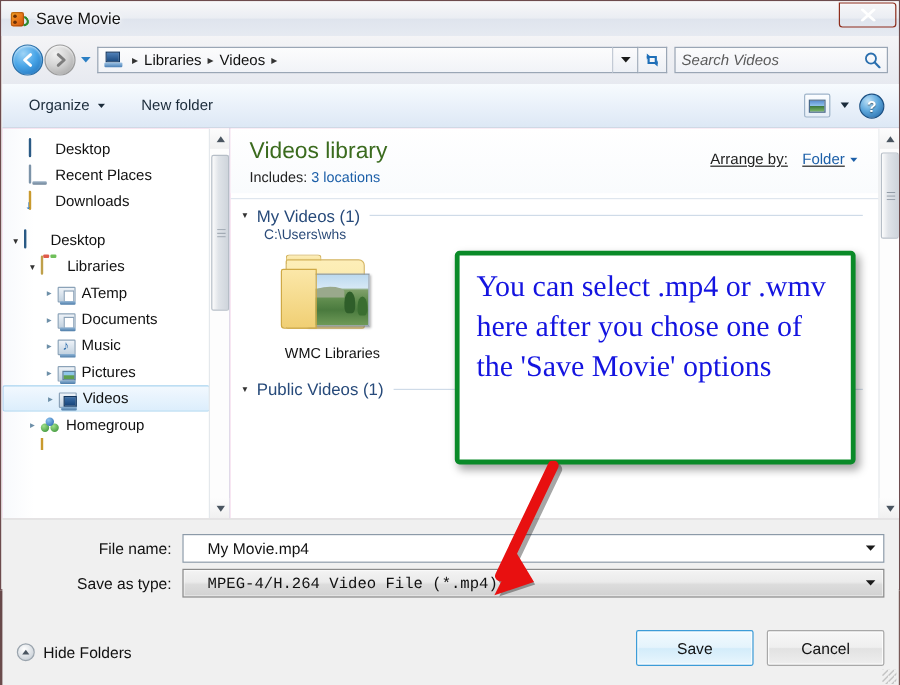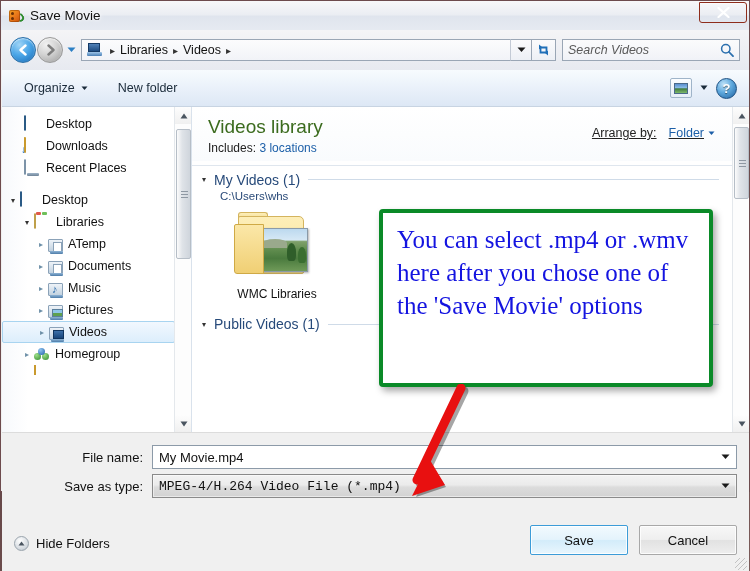--- a/index.html
+++ b/index.html
@@ -410,21 +410,21 @@
     position: absolute; left: 1px; top: 431px; width: 747px; height: 139px;
     background: #f0f0f0; border-top: 1px solid #dcdcdc;
   }
   .frow { position: absolute; display: flex; align-items: center; }
   .frow.r1 { left: 0; top: 12px; width: 735px; }
   .frow.r2 { left: 0; top: 41px; width: 735px; }
   .flabel { width: 150px; text-align: right; padding-right: 9px; font-size: 13px; color: #111; }
   .fcombo {
     flex: 1 1 auto; height: 24px; display: flex; align-items: center;
     border: 1px solid #a0a0a0; font-size: 13px; color: #111;
-    padding-left: 6px; position: relative;
+    padding-left: 20px; position: relative;
   }
   .fcombo.editable { background: #fff; border: 1px solid #8c9aa8; }
   .fcombo.readonly {
     background: linear-gradient(to bottom,#f3f3f3 0%,#ebebeb 45%,#dcdcdc 55%,#d2d2d2 100%);
     border: 1px solid #8a8a8a;
     box-shadow: inset 0 0 0 1px rgba(255,255,255,.5);
     font-family: Liberation Mono, monospace;
   }
   .fcombo .arrow-box {
     position: absolute; right: 0; top: 0; height: 22px; width: 22px;
@@ -564,26 +564,26 @@
   <div class="body-area">
 
     <div class="navpane">
       <div class="np-scroll">
 
         <div class="tree-row" style="padding-left:22px">
           <span class="tree-ico"><span class="ic-monitor"></span></span>
           <span class="tree-lbl">Desktop</span>
         </div>
         <div class="tree-row" style="padding-left:22px">
+          <span class="tree-ico"><span class="ic-recent"></span></span>
+          <span class="tree-lbl">Recent Places</span>
+        </div>
+        <div class="tree-row" style="padding-left:22px">
           <span class="tree-ico"><span class="ic-folder-dl"></span></span>
           <span class="tree-lbl">Downloads</span>
-        </div>
-        <div class="tree-row" style="padding-left:22px">
-          <span class="tree-ico"><span class="ic-recent"></span></span>
-          <span class="tree-lbl">Recent Places</span>
         </div>
 
         <div class="tree-gap"></div>
 
         <div class="tree-row" style="padding-left:4px">
           <span class="expander open">▾</span>
           <span class="tree-ico"><span class="ic-monitor"></span></span>
           <span class="tree-lbl">Desktop</span>
         </div>
 

